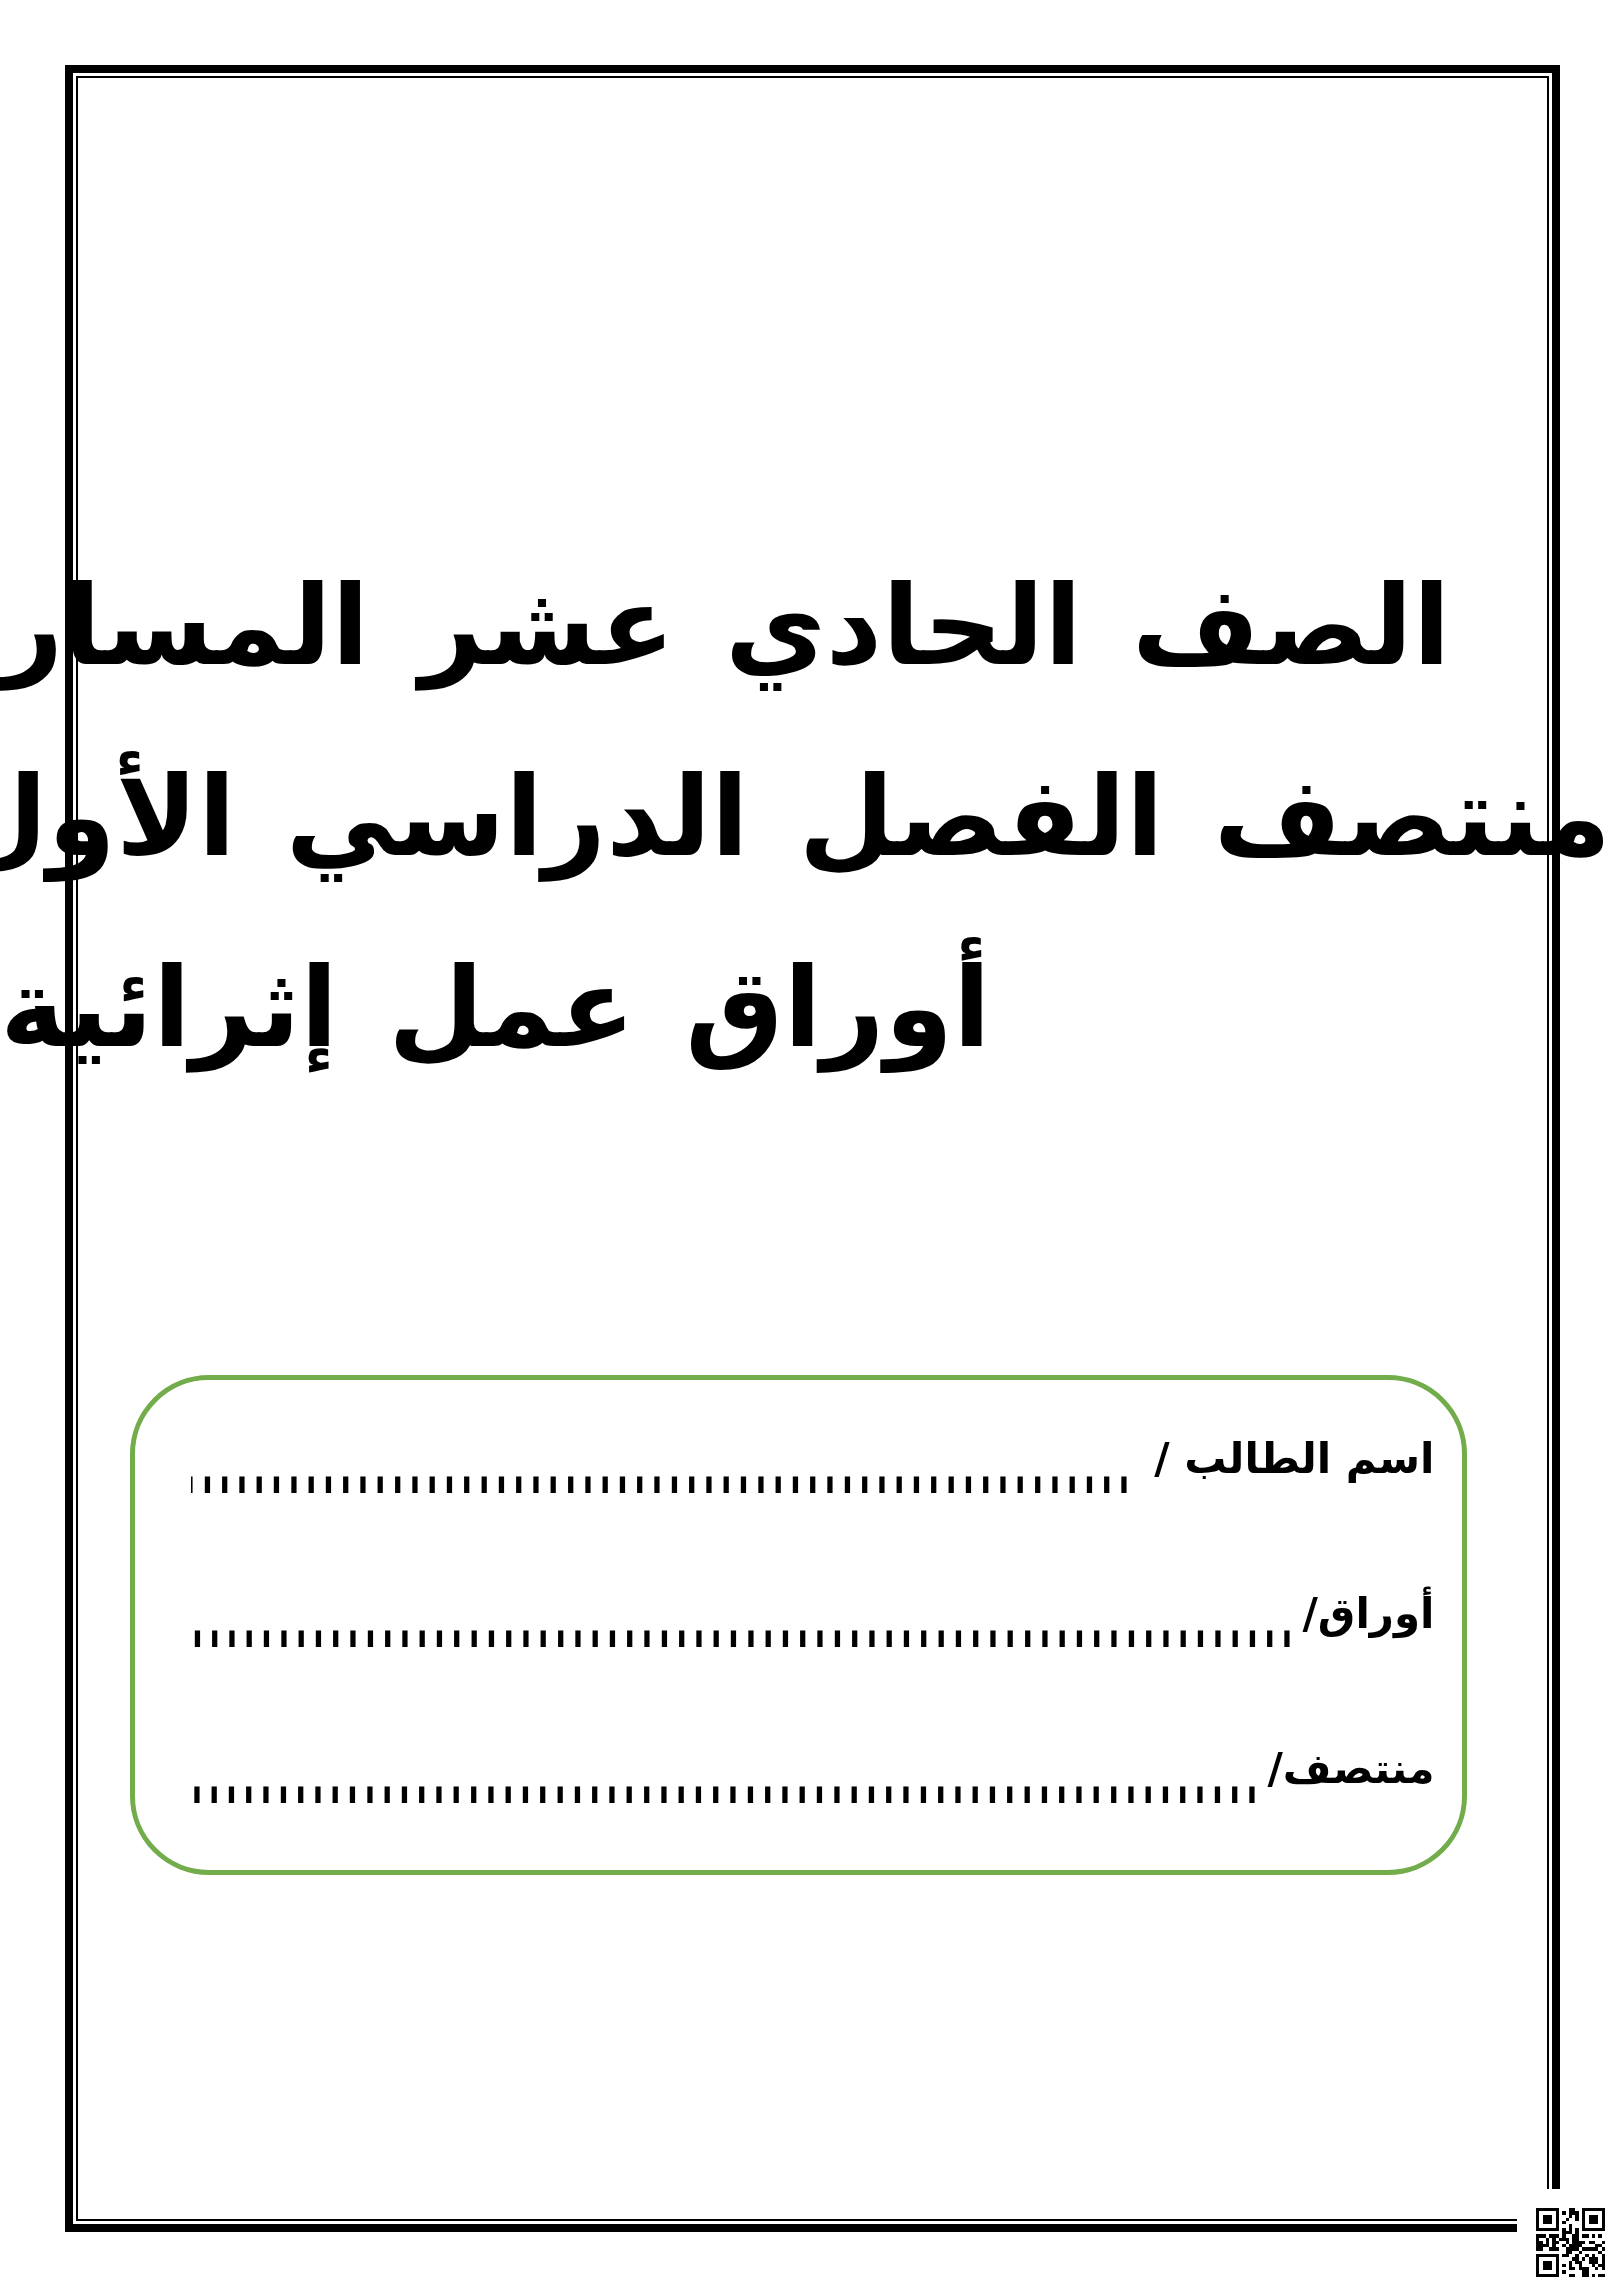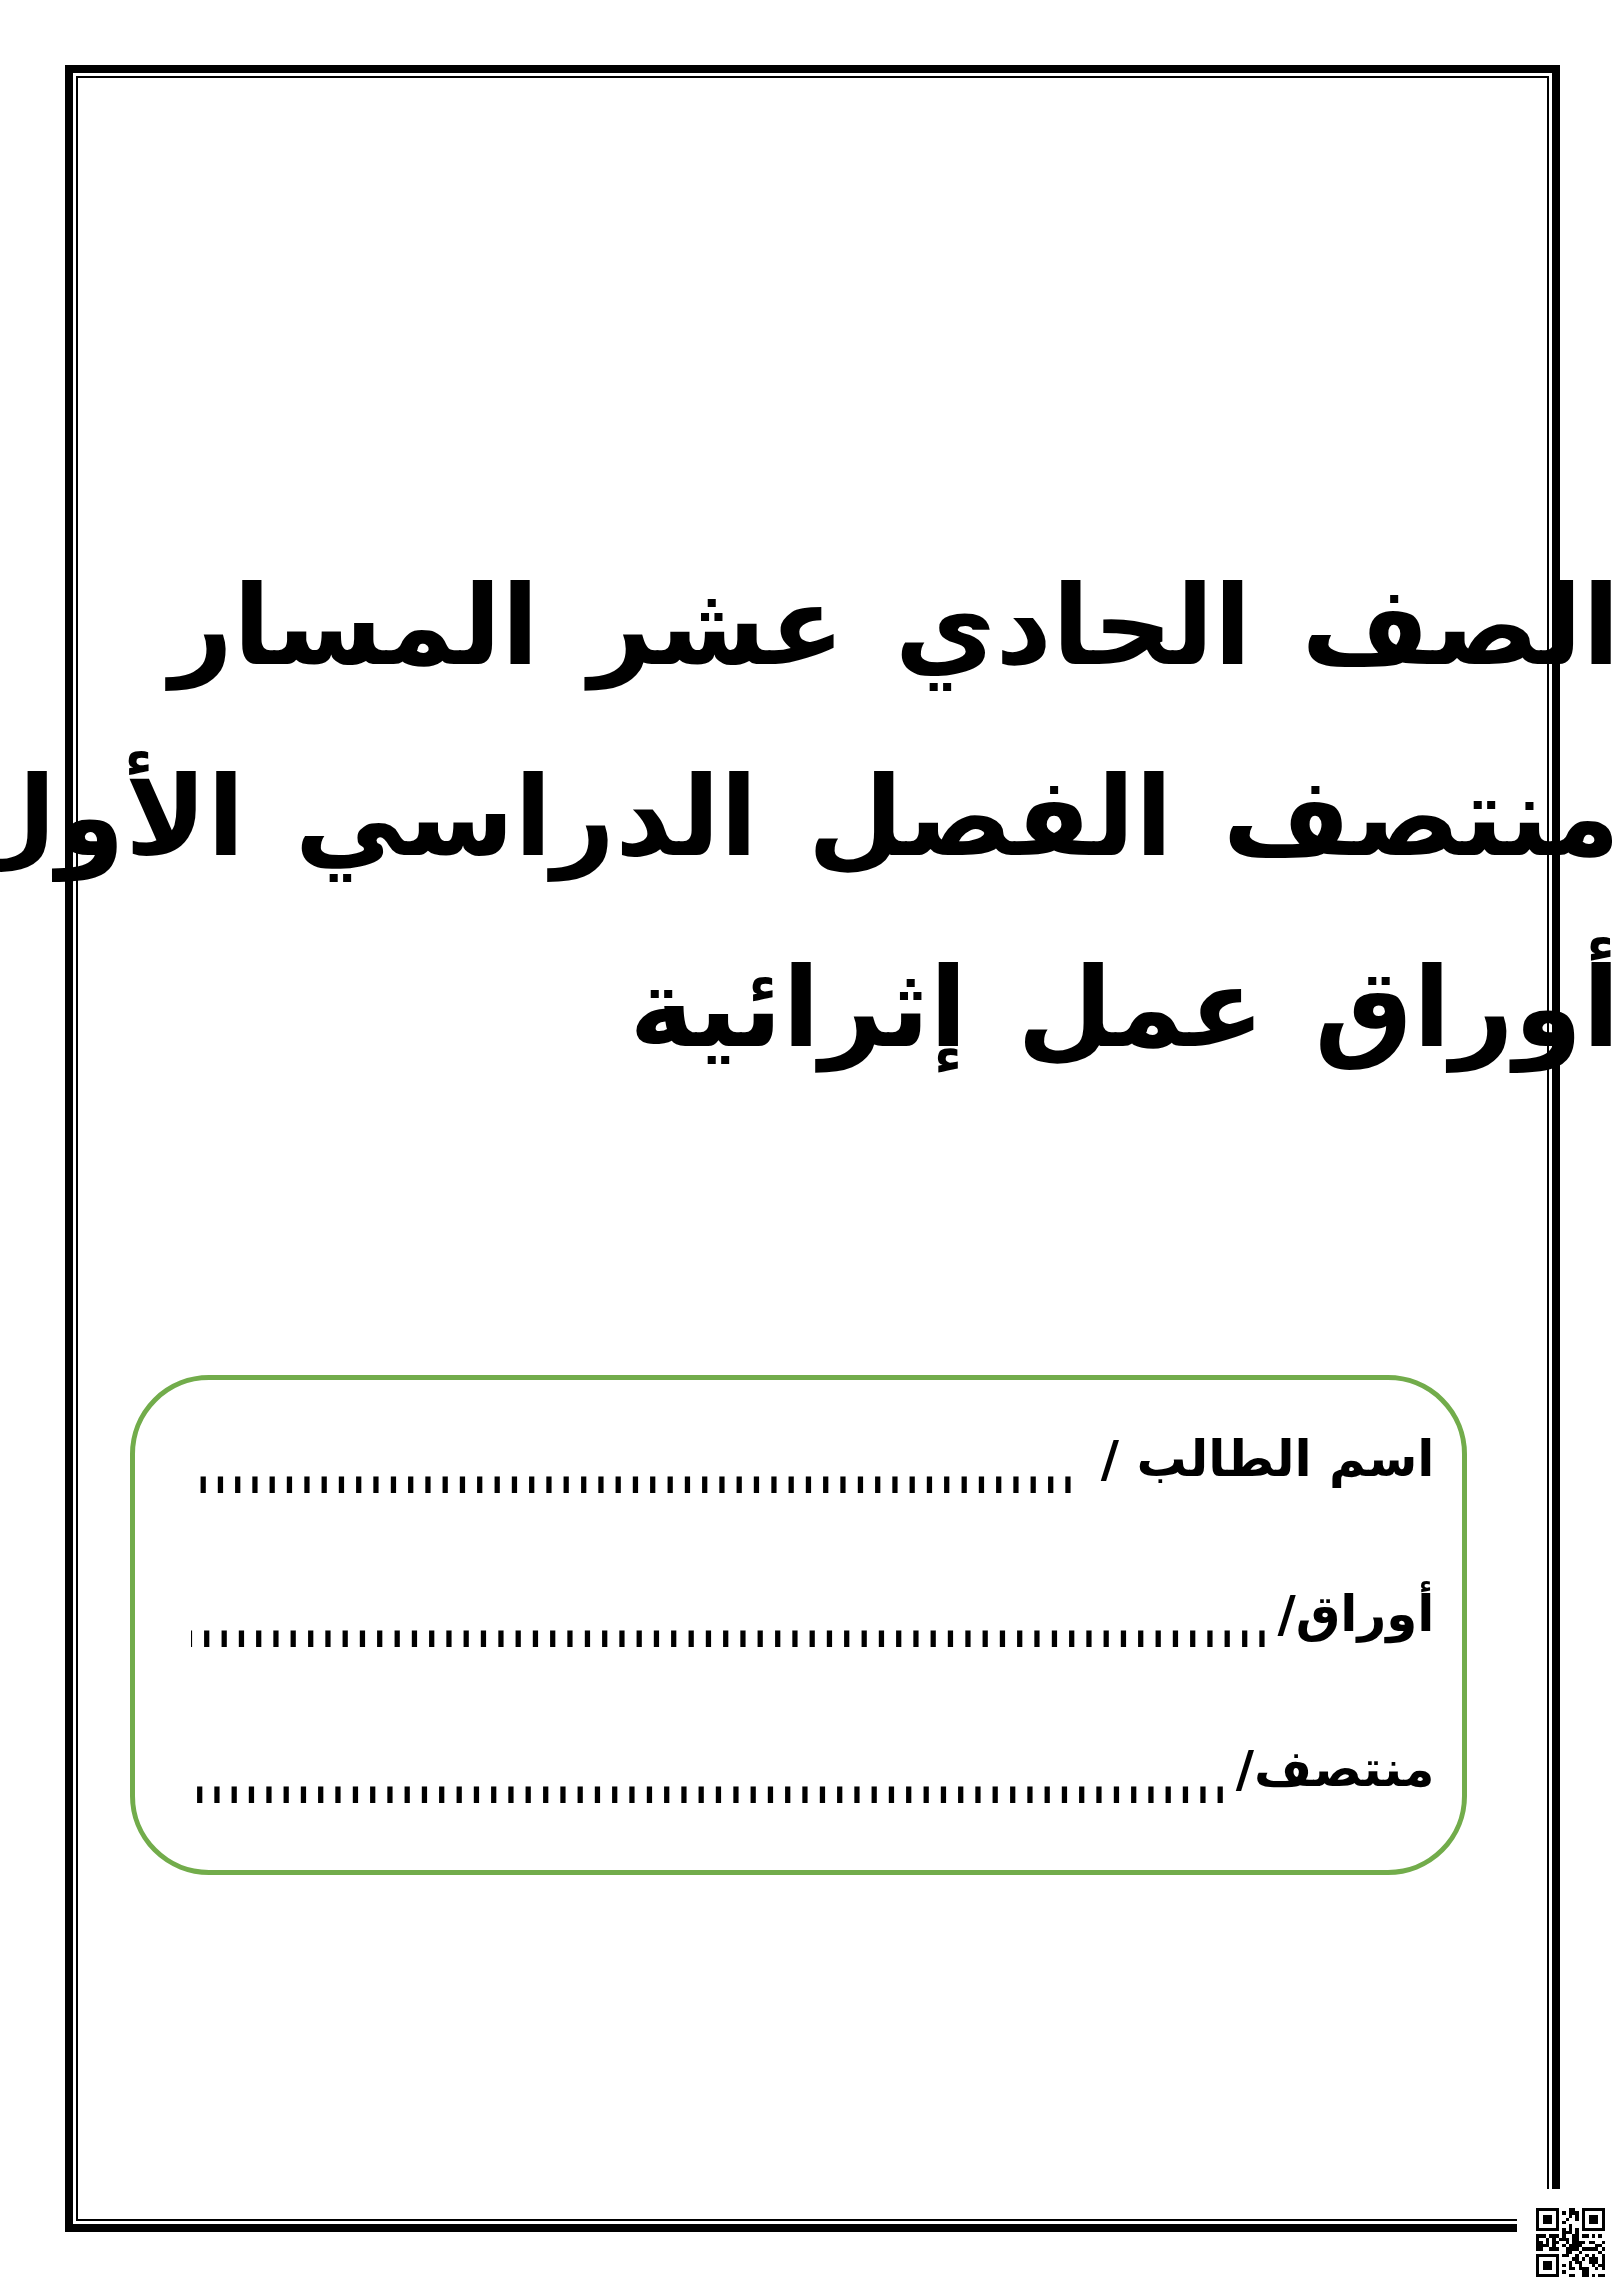--- a/index.html
+++ b/index.html
@@ -31,22 +31,22 @@
     position: absolute;
     inset: 2.6px;
     border: 2px solid #000000;
   }
 
   
   .title-block {
     position: absolute;
     top: 531px;
     left: 0;
-    right: 3px;
-    text-align: right;
+    right: 12px;
+    text-align: left;
     font-weight: 700;
     font-size: 110px;
     line-height: 191px;
     letter-spacing: 0;
     word-spacing: 11.8px;
     white-space: nowrap;
   }
 
   
   .student-box {
@@ -67,21 +67,21 @@
   .field-row {
     height: 155px;
     flex: 0 0 155px;
     display: flex;
     flex-direction: row; 
     align-items: center;
     min-width: 0;
   }
   .field-label {
     font-weight: 700;
-    font-size: 50px;
+    font-size: 42px;
     white-space: pre;
     flex: 0 0 auto;
   }
   .dots {
     flex: 1 1 auto;
     min-width: 0;
     overflow: hidden;
     white-space: nowrap;
     font-weight: 700;
     font-size: 30px;

